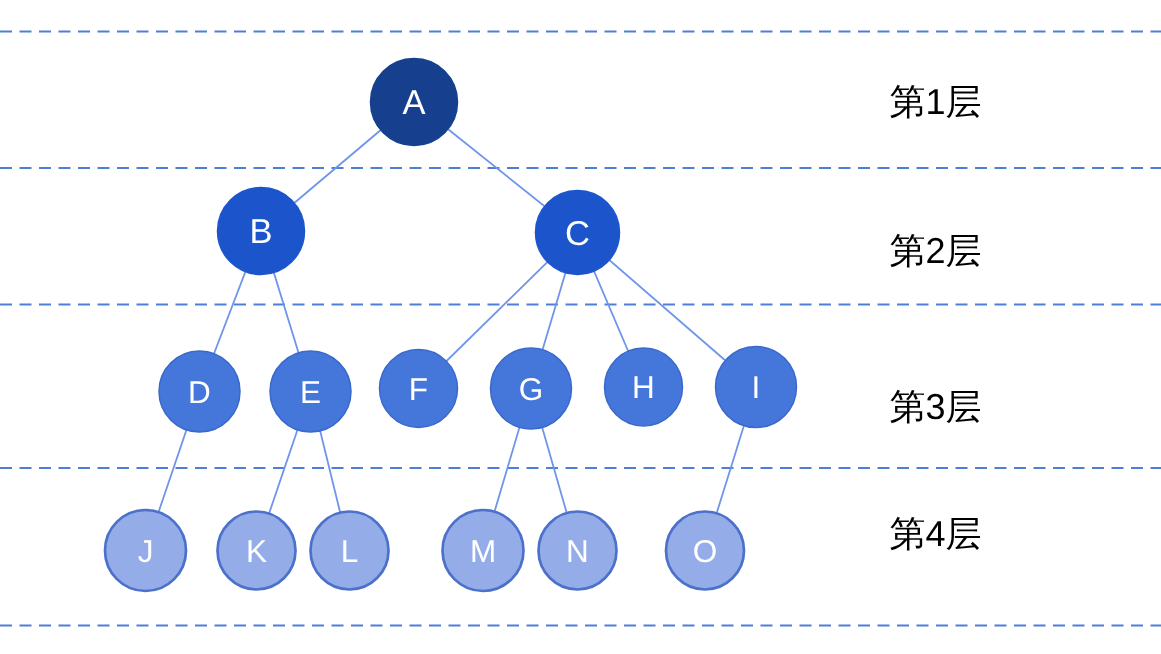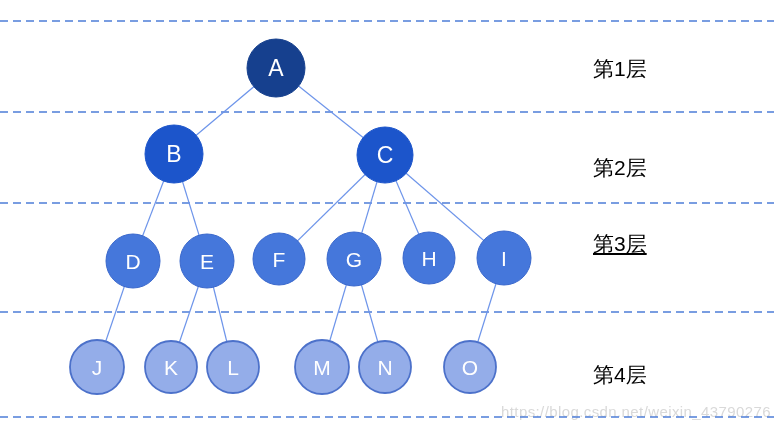--- a/index.html
+++ b/index.html
@@ -23,35 +23,34 @@
   }
   svg.tree {
     position: absolute;
     left: 0; top: 0;
     z-index: 2;
   }
   .layer-label {
     position: absolute;
     left: 593px;
     z-index: 3;
-    font-size: 21px;
+    font-size: 24px;
     line-height: 23px;
     color: #000000;
     white-space: nowrap;
   }
   #layer-label-1 { top: 57px; }
   #layer-label-2 { top: 156px; }
-  #layer-label-3 { top: 232px; text-decoration: underline; }
-  #layer-label-4 { top: 363px; }
+  #layer-label-3 { top: 260px; }
+  #layer-label-4 { top: 345px; }
 </style>
 </head>
 <body>
 
 <div class="stage">
-  <div class="watermark">https://blog.csdn.net/weixin_43790276</div>
 
   <svg id="tree-svg" class="tree" width="774" height="436" viewBox="0 0 774 436">
       <line x1="0" x2="774" y1="21" y2="21" stroke="#4D7ED8" stroke-width="1.4" stroke-dasharray="8 5"></line>
       <line x1="0" x2="774" y1="112" y2="112" stroke="#4D7ED8" stroke-width="1.4" stroke-dasharray="8 5"></line>
       <line x1="0" x2="774" y1="203" y2="203" stroke="#4D7ED8" stroke-width="1.4" stroke-dasharray="8 5"></line>
       <line x1="0" x2="774" y1="312" y2="312" stroke="#4D7ED8" stroke-width="1.4" stroke-dasharray="8 5"></line>
       <line x1="0" x2="774" y1="417" y2="417" stroke="#4D7ED8" stroke-width="1.4" stroke-dasharray="8 5"></line>
       <line x1="276" y1="68" x2="174" y2="154" stroke="#6E95EA" stroke-width="1.2"></line>
       <line x1="276" y1="68" x2="385" y2="155" stroke="#6E95EA" stroke-width="1.2"></line>
       <line x1="174" y1="154" x2="133" y2="261" stroke="#6E95EA" stroke-width="1.2"></line>

